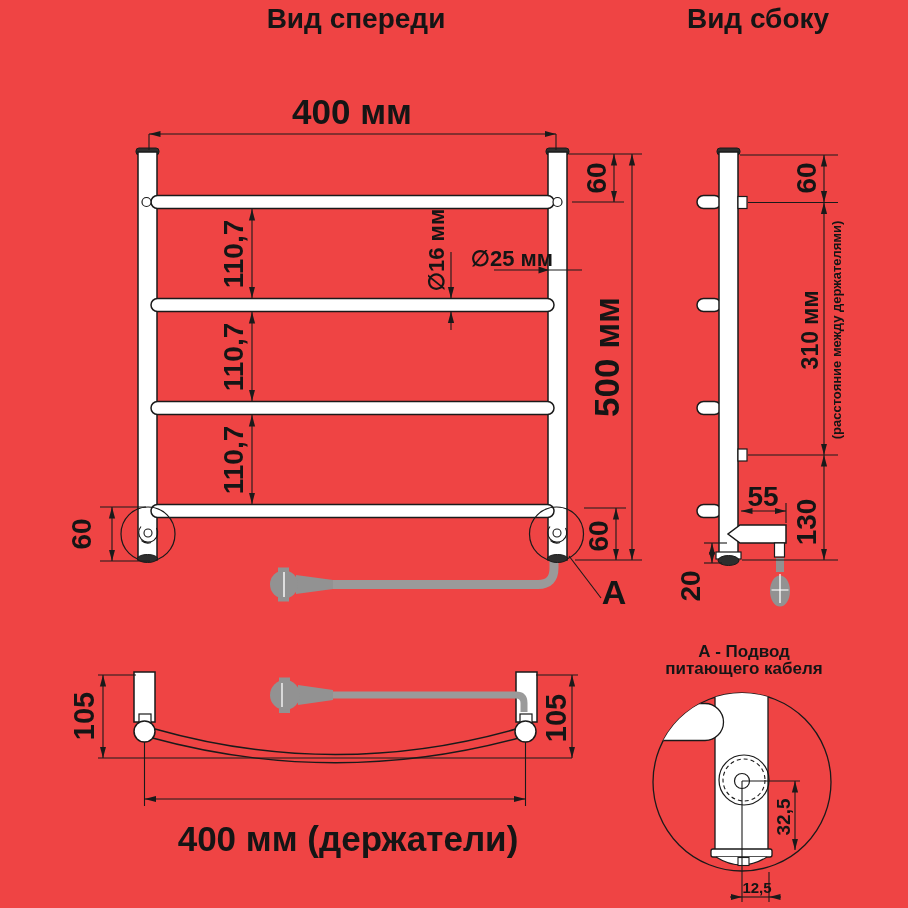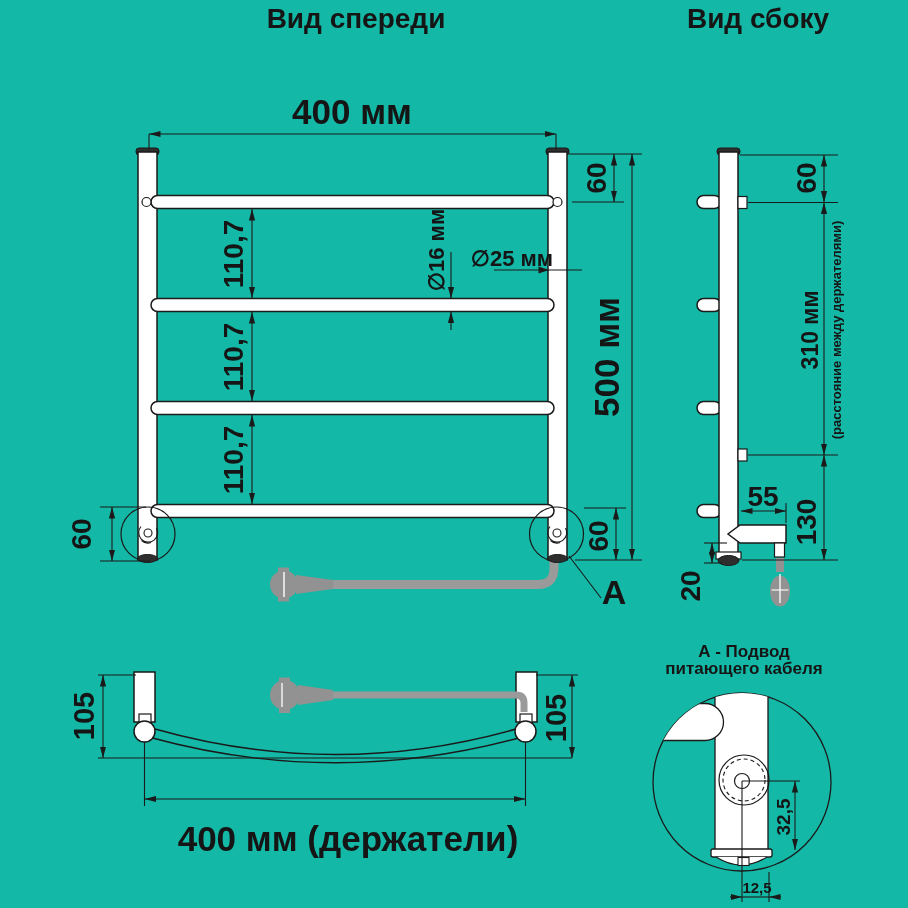--- a/index.html
+++ b/index.html
@@ -1,16 +1,16 @@
 <!DOCTYPE html>
 <html><head>
 <meta charset="utf-8">
 <style>
   html,body{margin:0;padding:0;background:#fff;}
-  .page{position:relative;width:908px;height:908px;background:#14b8a6;overflow:hidden;
+  .page{position:relative;width:908px;height:908px;background:#ef4444;overflow:hidden;
         font-family:"Liberation Sans", sans-serif;}
   svg text{font-family:"Liberation Sans", sans-serif;font-weight:bold;fill:#151515;}
   .t-title{font-size:28px;}
   .t-big{font-size:35px;}
   .t-dim{font-size:28px;}
   .t-dia{font-size:22px;}
   .t-mid{font-size:23px;}
   .t-note{font-size:13px;font-weight:bold;}
   .t-105{font-size:29px;}
   .t-ref{font-size:34px;}

